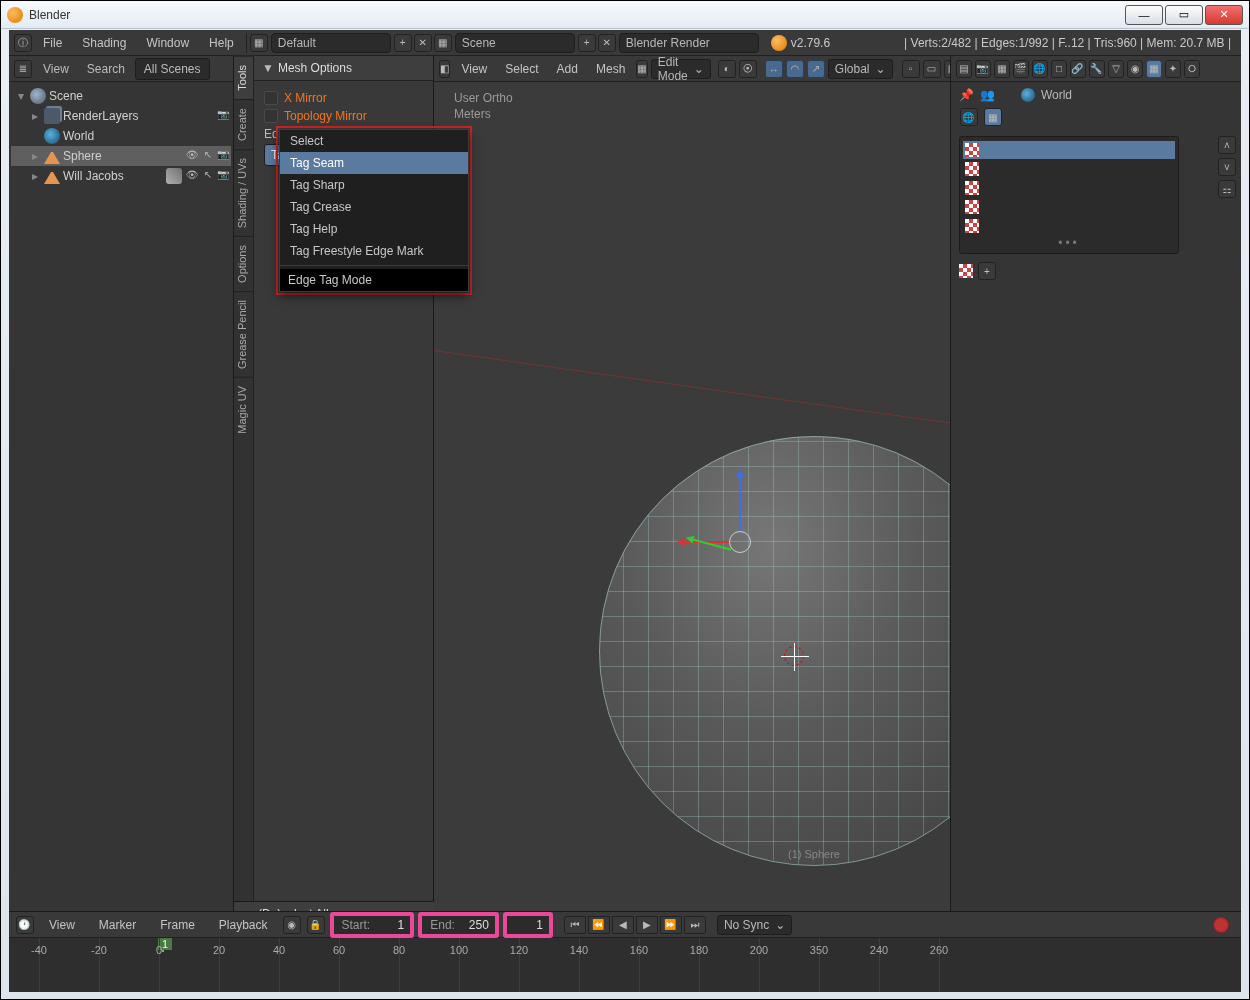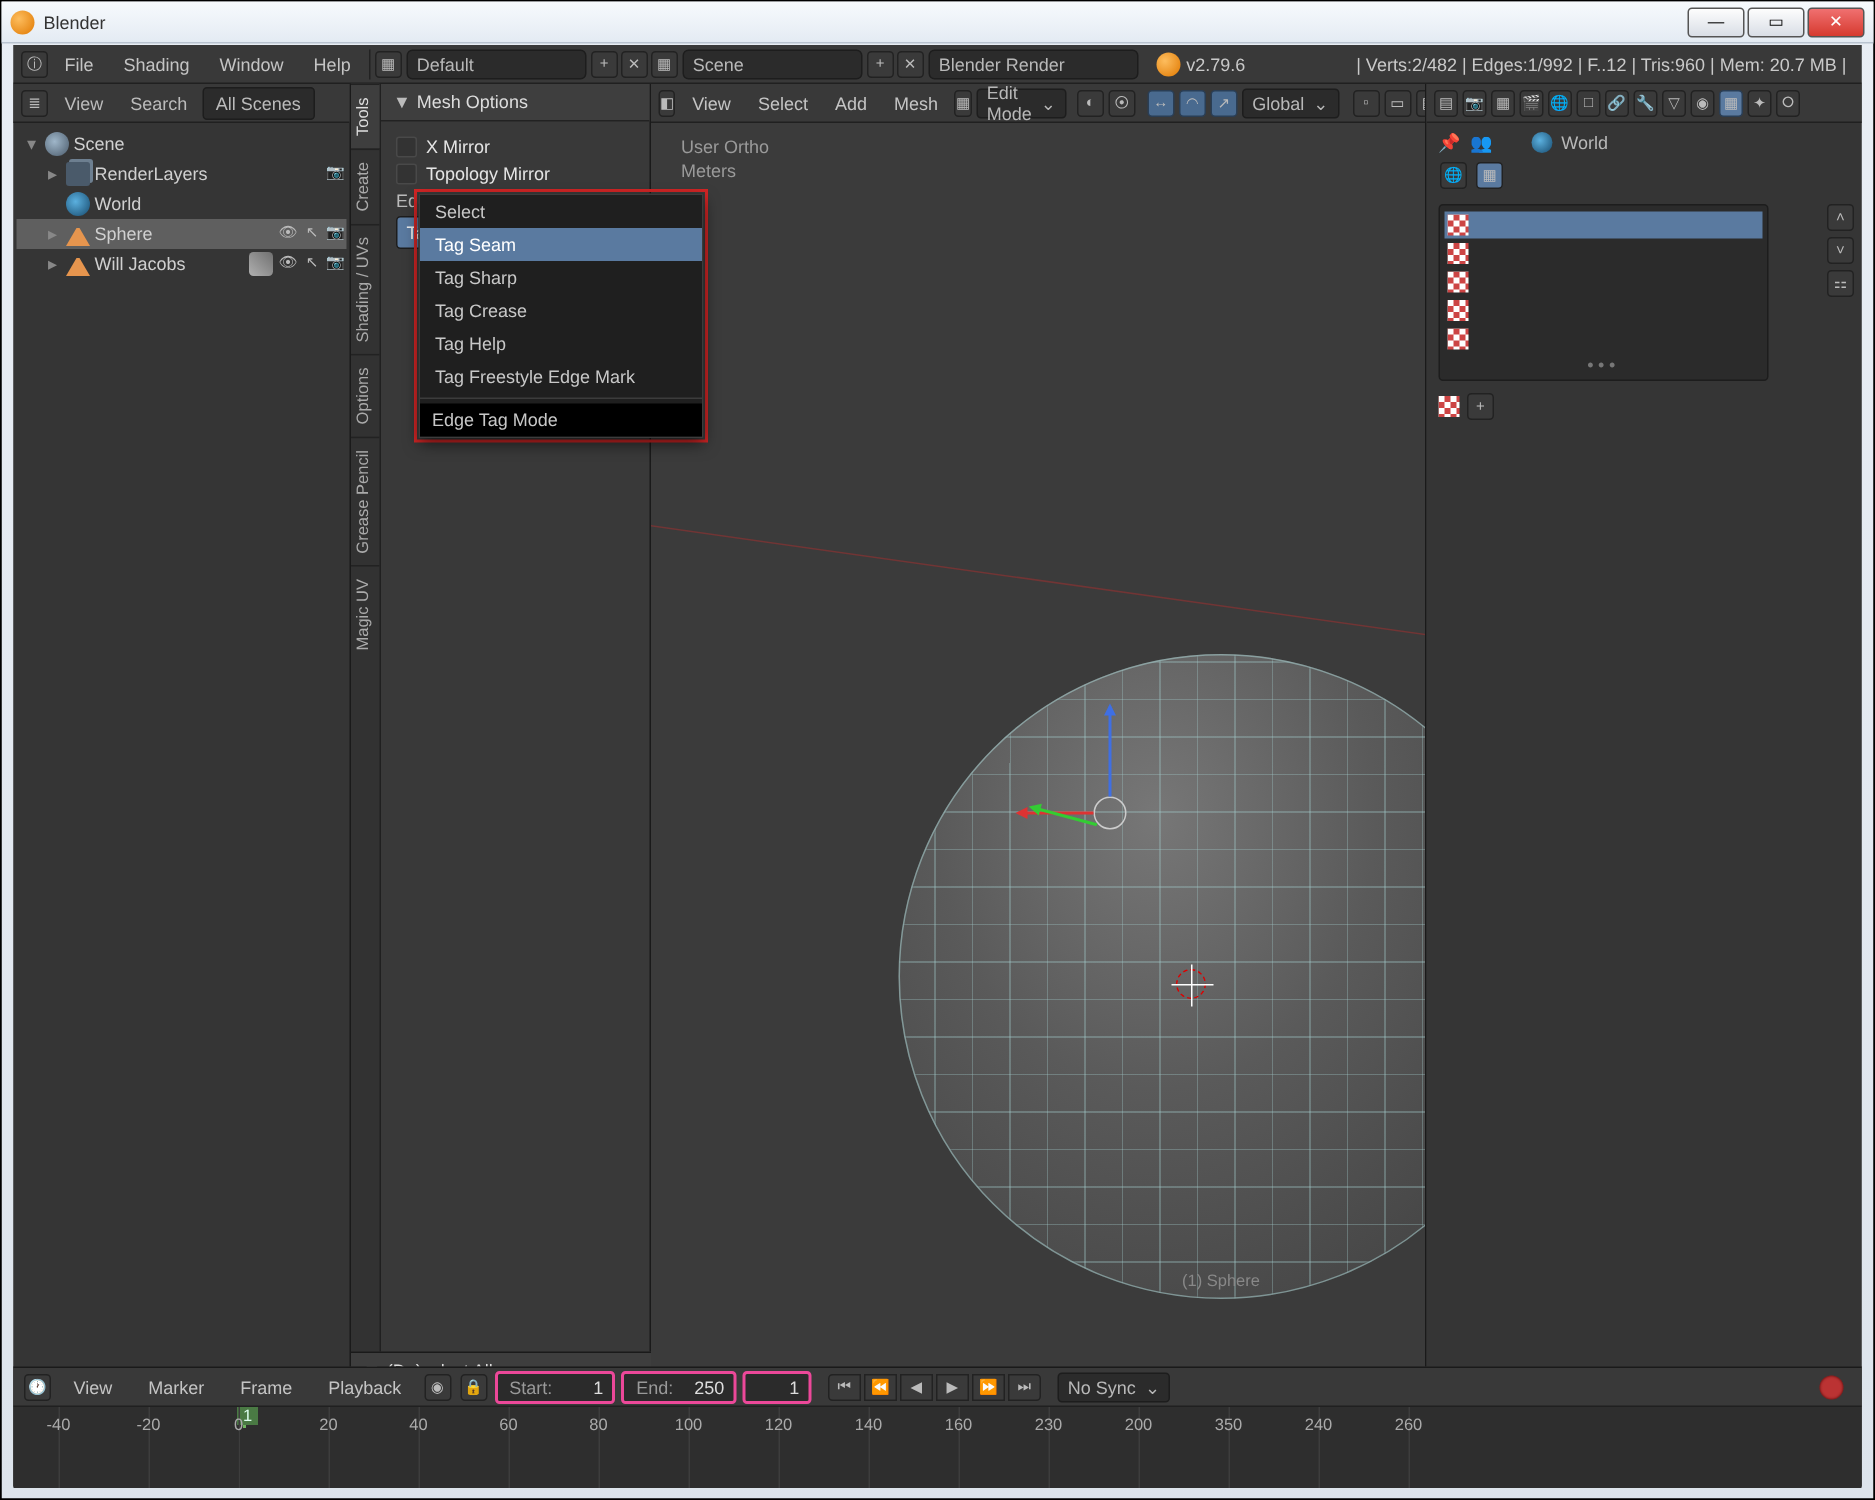--- a/index.html
+++ b/index.html
@@ -50,21 +50,21 @@
 
 
 .toolcol { width:200px; background:#393939; border-right:1px solid #1a1a1a; display:flex; }
 .tabs-vert { width:20px; background:#323232; border-right:1px solid #202020; display:flex; flex-direction:column; }
 .vtab { writing-mode:vertical-rl; transform:rotate(180deg); padding:8px 2px; color:#aaa; border-bottom:1px solid #222; text-align:center; font-size:11px; }
 .vtab.active { background:#3e3e3e; color:#ddd; }
 .toolpanel { flex:1; }
 .panel-head { background:#3e3e3e; padding:5px 8px; color:#ddd; border-bottom:1px solid #222; }
 .panel-head .tri { margin-right:4px; color:#bbb; }
 .panel-body { padding:6px 10px; }
-.chk { display:flex; align-items:flex-start; margin:4px 0; color:#e5e5e5; }
+.chk { display:flex; align-items:flex-start; margin:4px 0; color:#f97316; }
 .chk .box { width:14px; height:14px; border:1px solid #494949; background:#333; margin-right:6px; border-radius:2px; }
 .drop { background:#2b2b2b; border:1px solid #1d1d1d; border-radius:3px; padding:3px 6px; margin:3px 0; color:#bbb; display:flex; }
 .drop.sel { background:#5a7aa0; color:#eee; }
 .lbl-sm { color:#bbb; margin:4px 0 2px; }
 
 .op-panel { position:absolute; left:0; bottom:0; width:200px; background:#393939; border-top:1px solid #1a1a1a; padding-bottom:6px; }
 
 
 .view3d { flex:1; background:#3b3b3b; position:relative; overflow:hidden; border-right:1px solid #1a1a1a; }
 .view3d .hdr { height:26px; background:#393939; border-bottom:1px solid #202020; display:flex; align-items:center; padding:0 4px; gap:2px; }
@@ -117,21 +117,21 @@
 .tex-slot.sel { background:#5a7aa0; }
 .checker { width:14px; height:14px; background:
   conic-gradient(#c44 0 25%,#fff 0 50%,#c44 0 75%,#fff 0) 0 0/8px 8px; }
 .slot-row { display:flex; align-items:center; padding:4px 8px; gap:4px; }
 .new-btn { flex:1; background:#3a3a3a; border:1px solid #222; border-radius:3px; text-align:center; padding:3px 0; color:#ccc; }
 .side-btns { position:absolute; right:4px; top:62px; display:flex; flex-direction:column; gap:4px; }
  
 
 .timeline { position:absolute; left:0; right:0; bottom:0; height:80px; background:#393939; border-top:1px solid #1a1a1a; }
 .timeline .hdr { height:26px; background:#393939; border-bottom:1px solid #202020; display:flex; align-items:center; padding:0 6px; gap:4px; }
-.numfield { background:#2b2b2b; border:2px solid #ec4899; border-radius:3px; padding:2px 6px 2px 8px; display:flex; gap:6px; }
+.numfield { background:#2b2b2b; border:4px solid #ec4899; border-radius:3px; padding:2px 6px 2px 8px; display:flex; gap:6px; }
 .numfield .lab { color:#999; }
 .numfield .val { color:#ddd; text-align:right; min-width:28px; }
 .playbtns { display:flex; gap:0; margin:0 6px; }
 .playbtns .sm-btn { border-radius:0; width:22px; }
 .playbtns .sm-btn:first-child { border-radius:3px 0 0 3px; }
 .playbtns .sm-btn:last-child { border-radius:0 3px 3px 0; }
 .rec { width:16px; height:16px; border-radius:50%; background:#b33; margin-left:auto; margin-right:6px; box-shadow:inset 0 0 2px #400; }
 .ruler { height:54px; position:relative; background:#2e2e2e; overflow:hidden; }
 .ruler .tick { position:absolute; bottom:0; width:1px; height:54px; background:#3d3d3d; }
 .ruler .tlabel { position:absolute; bottom:36px; color:#aaa; font-size:11px; transform:translateX(-50%); }
@@ -462,21 +462,21 @@
           <div class="tlabel" style="left: 390px;">80</div>
           <div class="tick" style="left: 450px;"></div>
           <div class="tlabel" style="left: 450px;">100</div>
           <div class="tick" style="left: 510px;"></div>
           <div class="tlabel" style="left: 510px;">120</div>
           <div class="tick" style="left: 570px;"></div>
           <div class="tlabel" style="left: 570px;">140</div>
           <div class="tick" style="left: 630px;"></div>
           <div class="tlabel" style="left: 630px;">160</div>
           <div class="tick" style="left: 690px;"></div>
-          <div class="tlabel" style="left: 690px;">230</div>
+          <div class="tlabel" style="left: 690px;">180</div>
           <div class="tick" style="left: 750px;"></div>
           <div class="tlabel" style="left: 750px;">200</div>
           <div class="tick" style="left: 810px;"></div>
           <div class="tlabel" style="left: 810px;">350</div>
           <div class="tick" style="left: 870px;"></div>
           <div class="tlabel" style="left: 870px;">240</div>
           <div class="tick" style="left: 930px;"></div>
           <div class="tlabel" style="left: 930px;">260</div>
         </div>
     </div>

